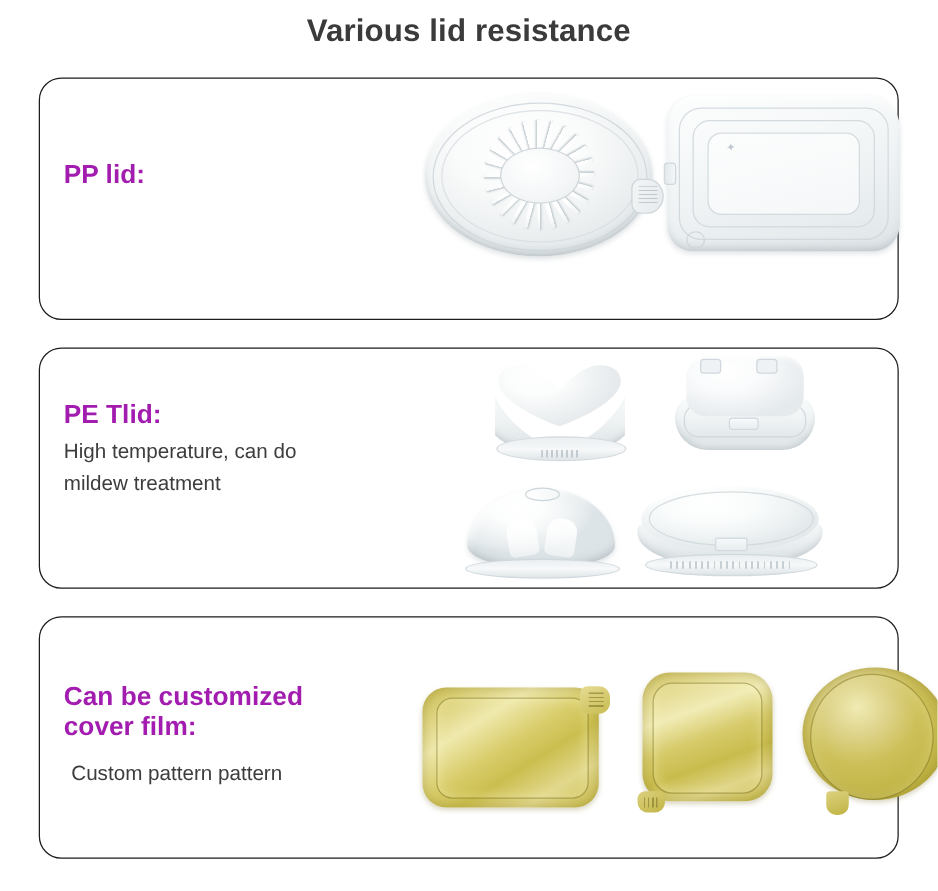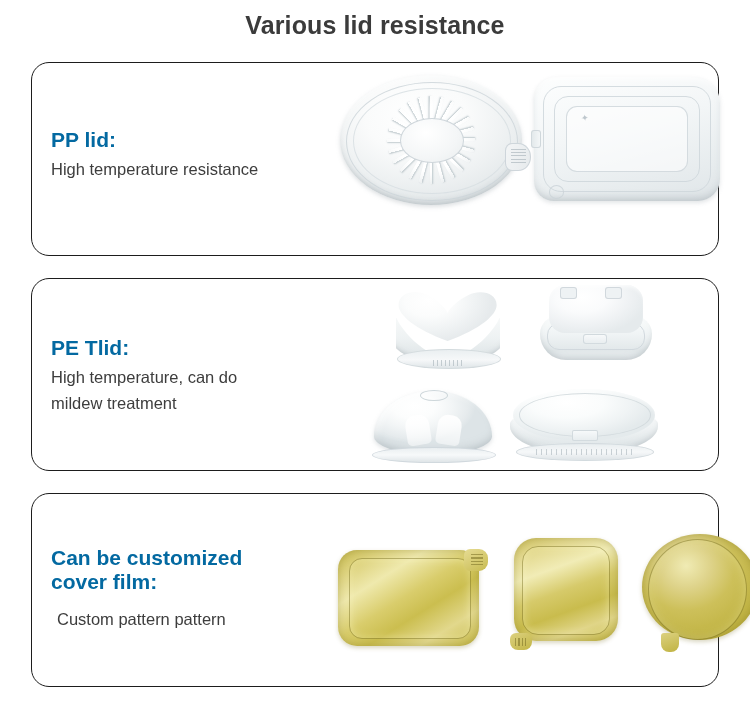--- a/index.html
+++ b/index.html
@@ -47,35 +47,35 @@
 
   .panel-text {
     position: absolute;
     left: 19px;
     box-sizing: border-box;
     width: 270px;
   }
   .panel-heading {
     font-size: 21px;
     font-weight: bold;
-    color: #0369a1;
+    color: #a21caf;
     line-height: 25px;
     margin: 0 0 4px 0;
     white-space: pre-line;
   }
   .panel-desc {
     font-size: 16.5px;
     font-weight: normal;
     color: #3d3d3d;
     line-height: 26px;
     margin: 0;
     white-space: pre-line;
   }
   #panel-pp   .panel-text { top: 64px; }
-  #panel-pe   .panel-text { top: 56px; }
+  #panel-pe   .panel-text { top: 40px; }
   #panel-gold .panel-text { top: 52px; }
   #panel-gold .panel-heading { line-height: 24px; }
   #panel-gold .panel-desc { padding-left: 6px; padding-top: 8px; }
 
   
   .stage {
     position: absolute;
     top: 0;
     left: 280px;
     right: 0;
@@ -380,21 +380,20 @@
 </style>
 </head>
 <body>
 
 <div class="page-title">Various lid resistance</div>
 
 <section class="panel" id="panel-pp">
 
   <div class="panel-text">
     <div class="panel-heading">PP lid:</div>
-    <div class="panel-desc">High temperature resistance</div>
   </div>
 
   <div class="stage">
 
     <div class="art ppround">
       <div class="body"></div>
       <div class="spokes">
         <i style="transform:rotate(0deg)"></i>
           <i style="transform:rotate(15deg)"></i>
         <i style="transform:rotate(30deg)"></i>

